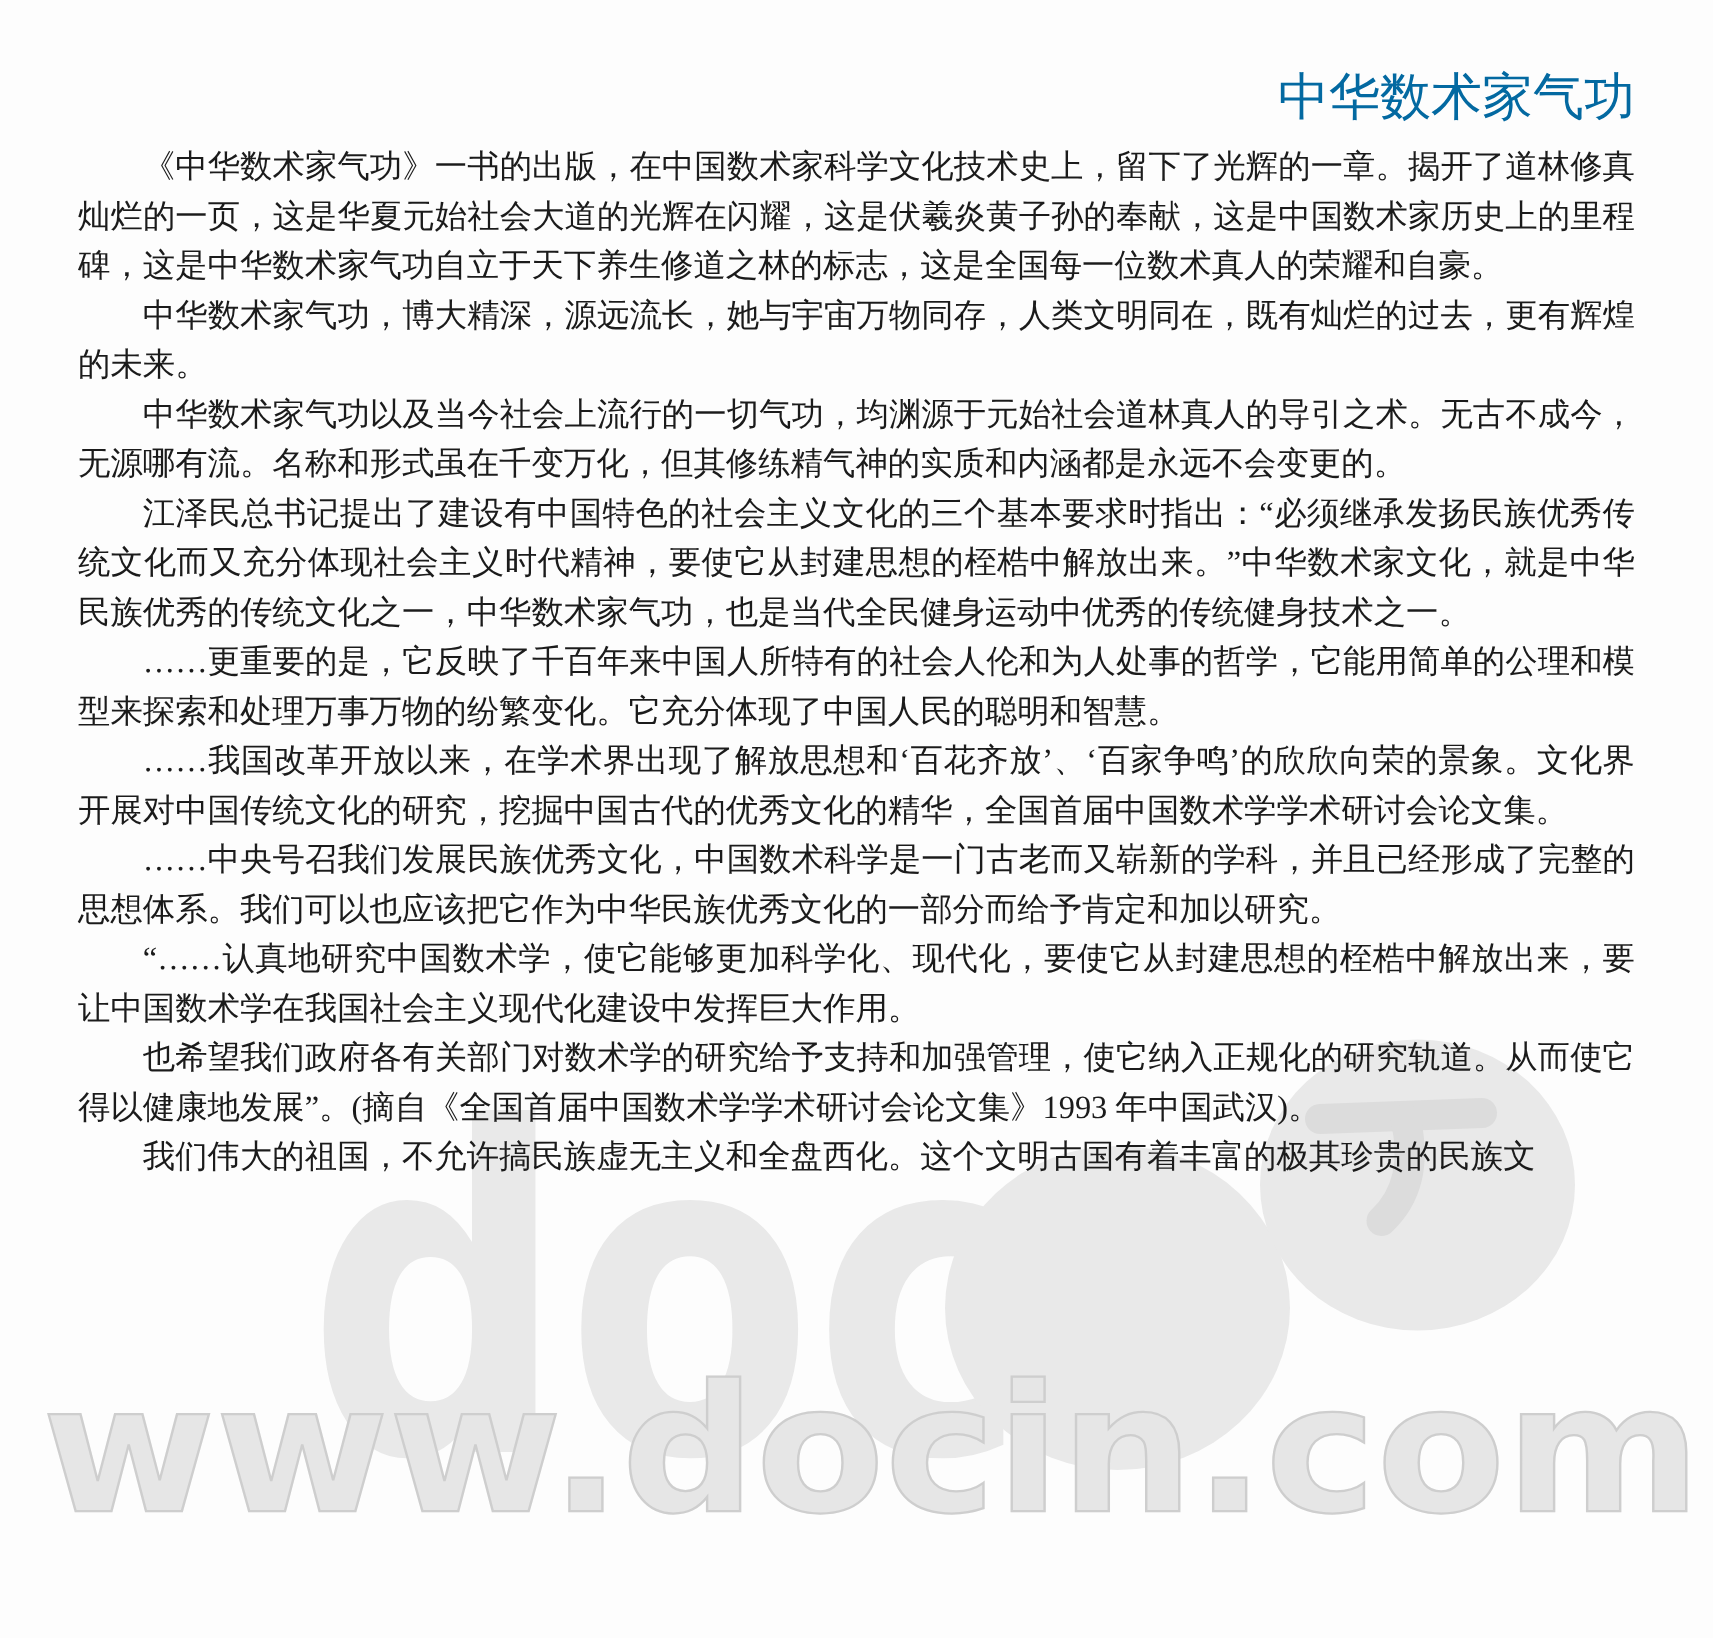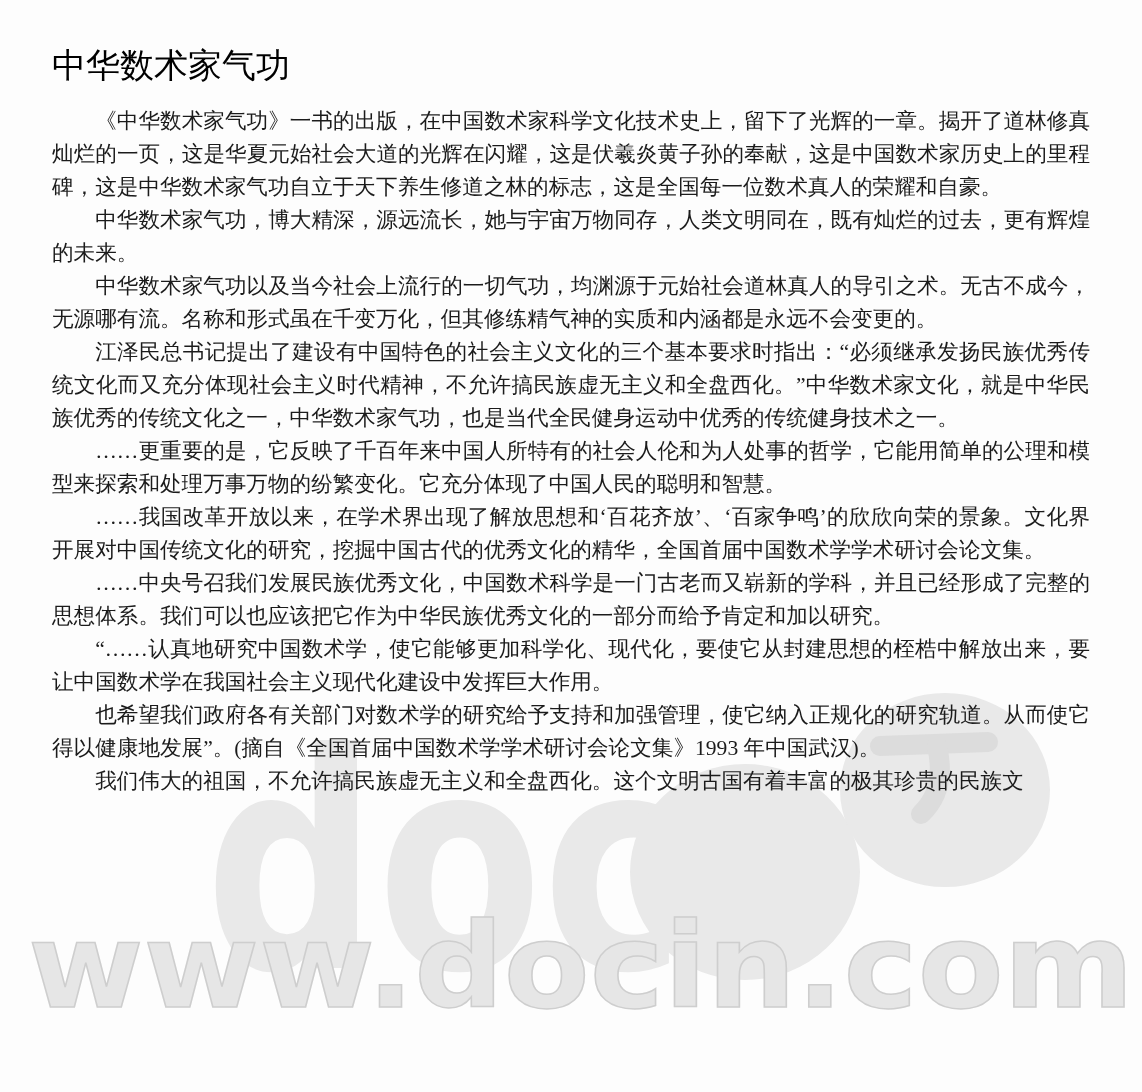--- a/index.html
+++ b/index.html
@@ -53,26 +53,26 @@
   .content {
     position: absolute;
     z-index: 1;
     left: 52px;
     top: 42px;
     width: 1038px;
     color: #1b1b1b;
     font-family: "Liberation Serif", "DejaVu Serif", serif;
   }
   .doc-title {
-    margin: 0 0 15px 0;
+    margin: 0 0 5px 0;
     font-size: 34px;
     font-weight: normal;
     line-height: 48px;
-    text-align: left;
-    color: #000000;
+    text-align: right;
+    color: #0369a1;
   }
   .para {
     margin: 0;
     font-size: 21.6px;
     line-height: 33px;
     text-align: justify;
     text-indent: 2em;
   }
 </style>
 </head>
@@ -91,21 +91,21 @@
       </g>
     </g>
     <text class="wm-url-text" x="28" y="1007" textLength="1106" lengthAdjust="spacingAndGlyphs">www.docin.com</text>
   </svg>
 
   <div class="content">
     <h1 class="doc-title">中华数术家气功</h1>
     <p class="para">《中华数术家气功》一书的出版，在中国数术家科学文化技术史上，留下了光辉的一章。揭开了道林修真灿烂的一页，这是华夏元始社会大道的光辉在闪耀，这是伏羲炎黄子孙的奉献，这是中国数术家历史上的里程碑，这是中华数术家气功自立于天下养生修道之林的标志，这是全国每一位数术真人的荣耀和自豪。</p>
     <p class="para">中华数术家气功，博大精深，源远流长，她与宇宙万物同存，人类文明同在，既有灿烂的过去，更有辉煌的未来。</p>
     <p class="para">中华数术家气功以及当今社会上流行的一切气功，均渊源于元始社会道林真人的导引之术。无古不成今，无源哪有流。名称和形式虽在千变万化，但其修练精气神的实质和内涵都是永远不会变更的。</p>
-    <p class="para">江泽民总书记提出了建设有中国特色的社会主义文化的三个基本要求时指出：“必须继承发扬民族优秀传统文化而又充分体现社会主义时代精神，不允许搞民族虚无主义和全盘西化。”中华数术家文化，就是中华民族优秀的传统文化之一，中华数术家气功，也是当代全民健身运动中优秀的传统健身技术之一。</p>
+    <p class="para">江泽民总书记提出了建设有中国特色的社会主义文化的三个基本要求时指出：“必须继承发扬民族优秀传统文化而又充分体现社会主义时代精神，要使它从封建思想的桎梏中解放出来。”中华数术家文化，就是中华民族优秀的传统文化之一，中华数术家气功，也是当代全民健身运动中优秀的传统健身技术之一。</p>
     <p class="para">……更重要的是，它反映了千百年来中国人所特有的社会人伦和为人处事的哲学，它能用简单的公理和模型来探索和处理万事万物的纷繁变化。它充分体现了中国人民的聪明和智慧。</p>
     <p class="para">……我国改革开放以来，在学术界出现了解放思想和‘百花齐放’、‘百家争鸣’的欣欣向荣的景象。文化界开展对中国传统文化的研究，挖掘中国古代的优秀文化的精华，全国首届中国数术学学术研讨会论文集。</p>
     <p class="para">……中央号召我们发展民族优秀文化，中国数术科学是一门古老而又崭新的学科，并且已经形成了完整的思想体系。我们可以也应该把它作为中华民族优秀文化的一部分而给予肯定和加以研究。</p>
     <p class="para">“……认真地研究中国数术学，使它能够更加科学化、现代化，要使它从封建思想的桎梏中解放出来，要让中国数术学在我国社会主义现代化建设中发挥巨大作用。</p>
     <p class="para">也希望我们政府各有关部门对数术学的研究给予支持和加强管理，使它纳入正规化的研究轨道。从而使它得以健康地发展”。(摘自《全国首届中国数术学学术研讨会论文集》1993 年中国武汉)。</p>
     <p class="para">我们伟大的祖国，不允许搞民族虚无主义和全盘西化。这个文明古国有着丰富的极其珍贵的民族文</p>
   </div>
 
 </div>
 

